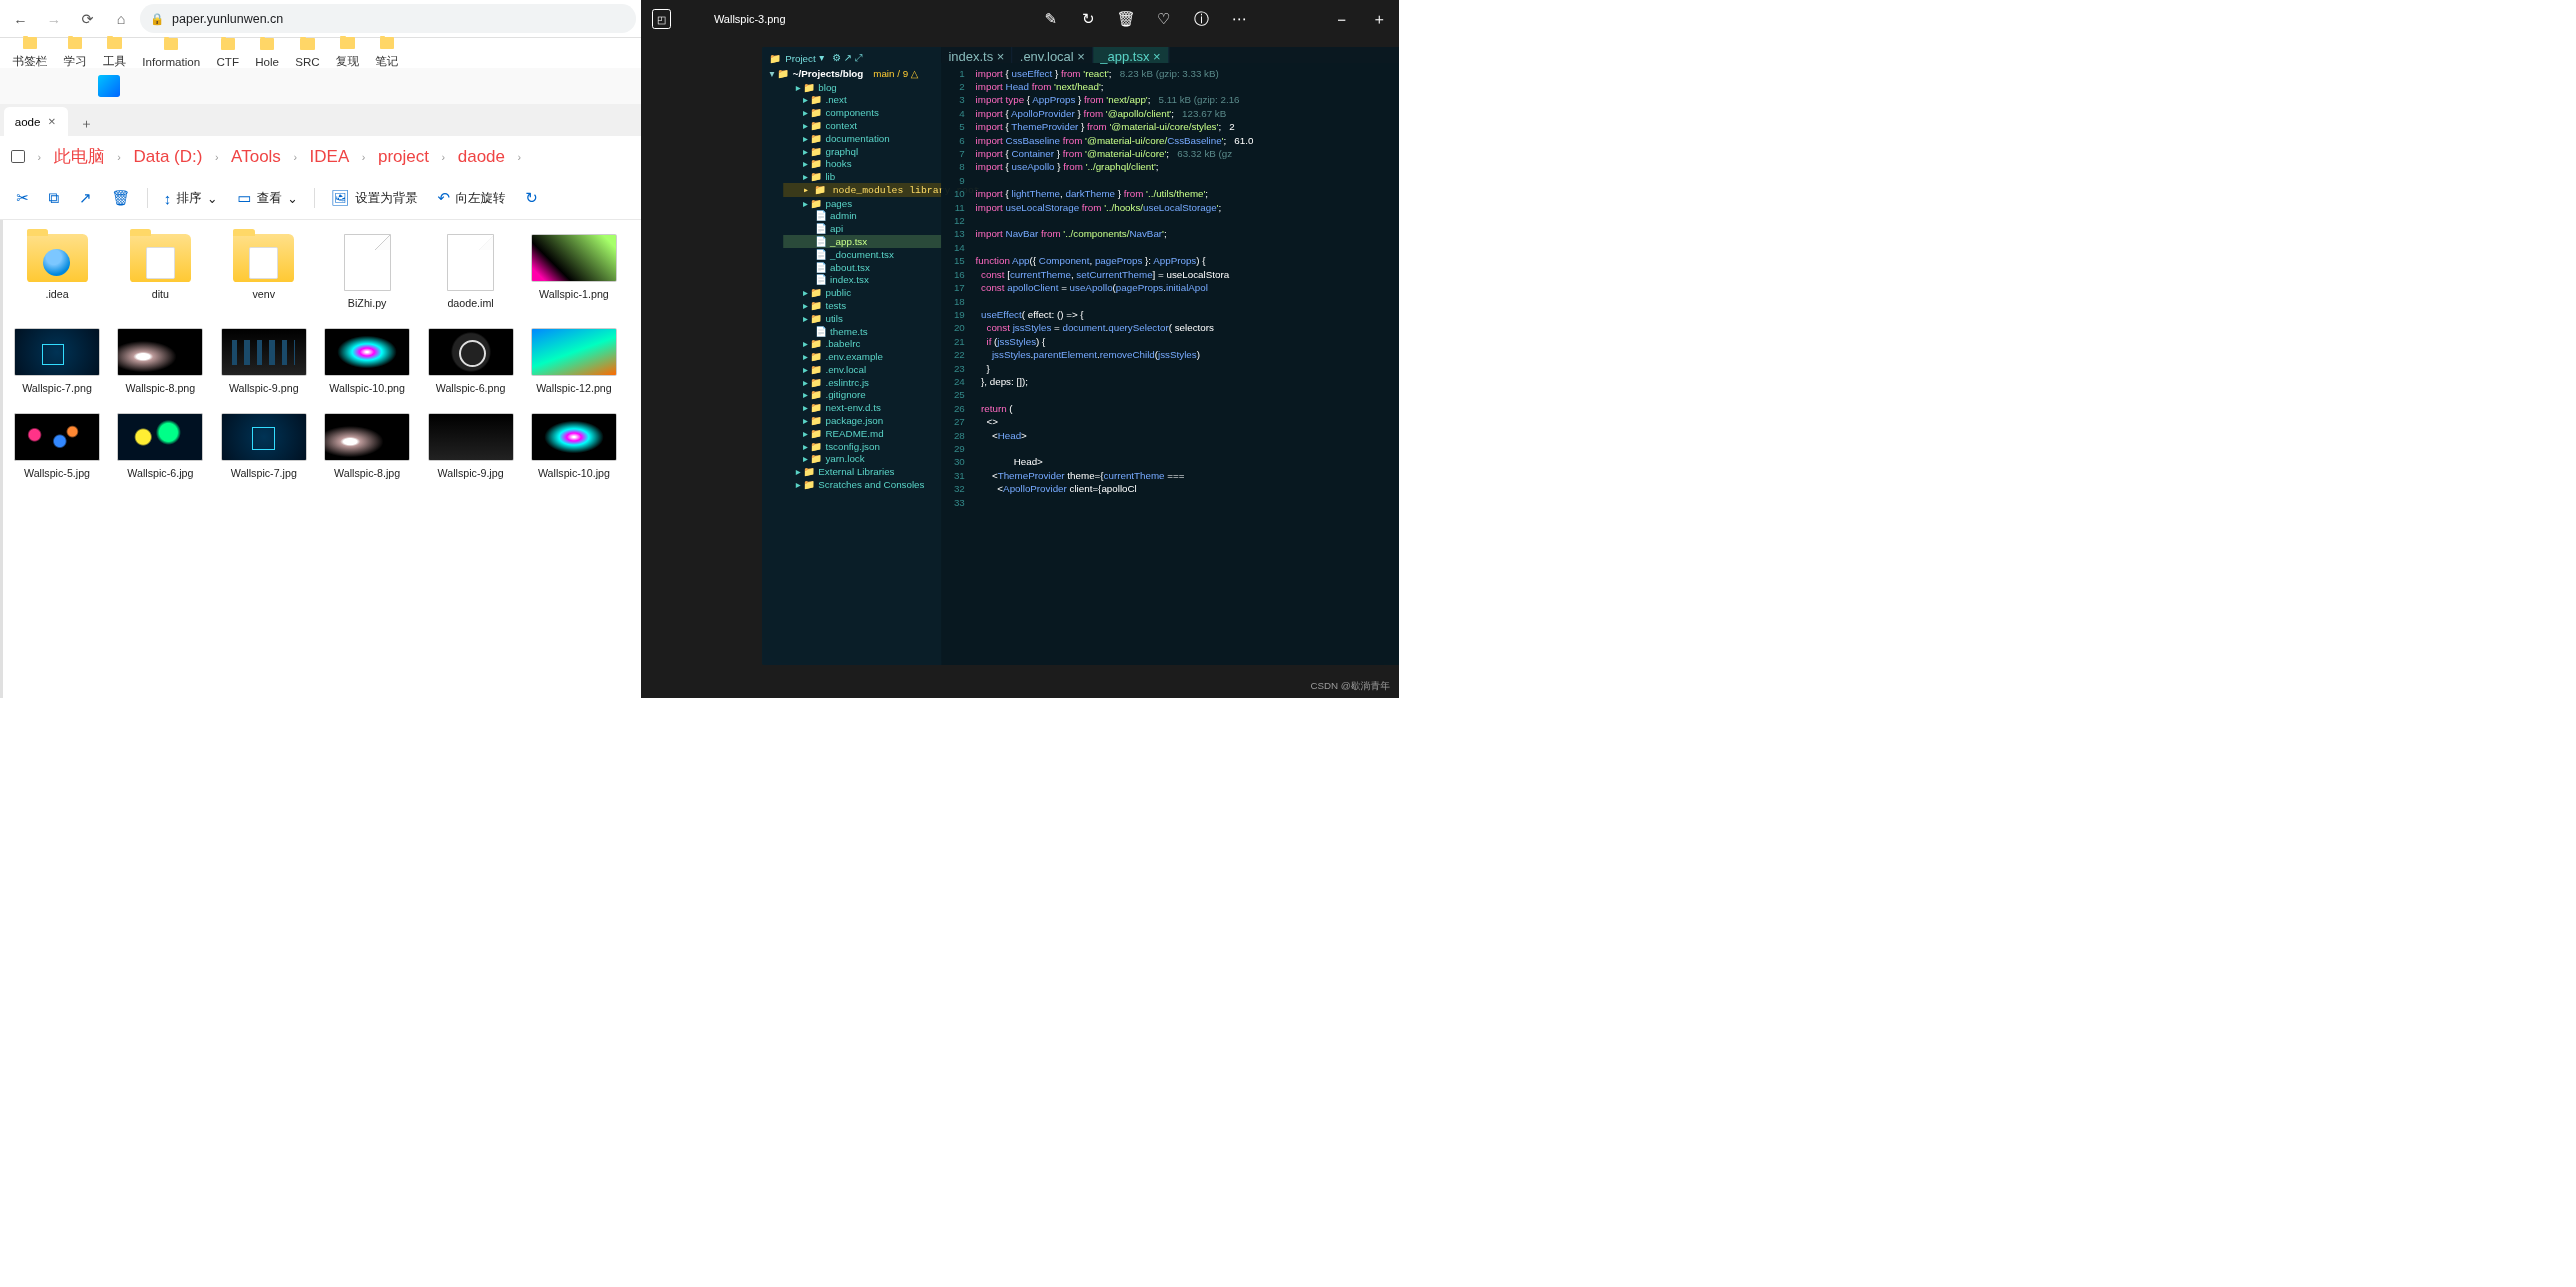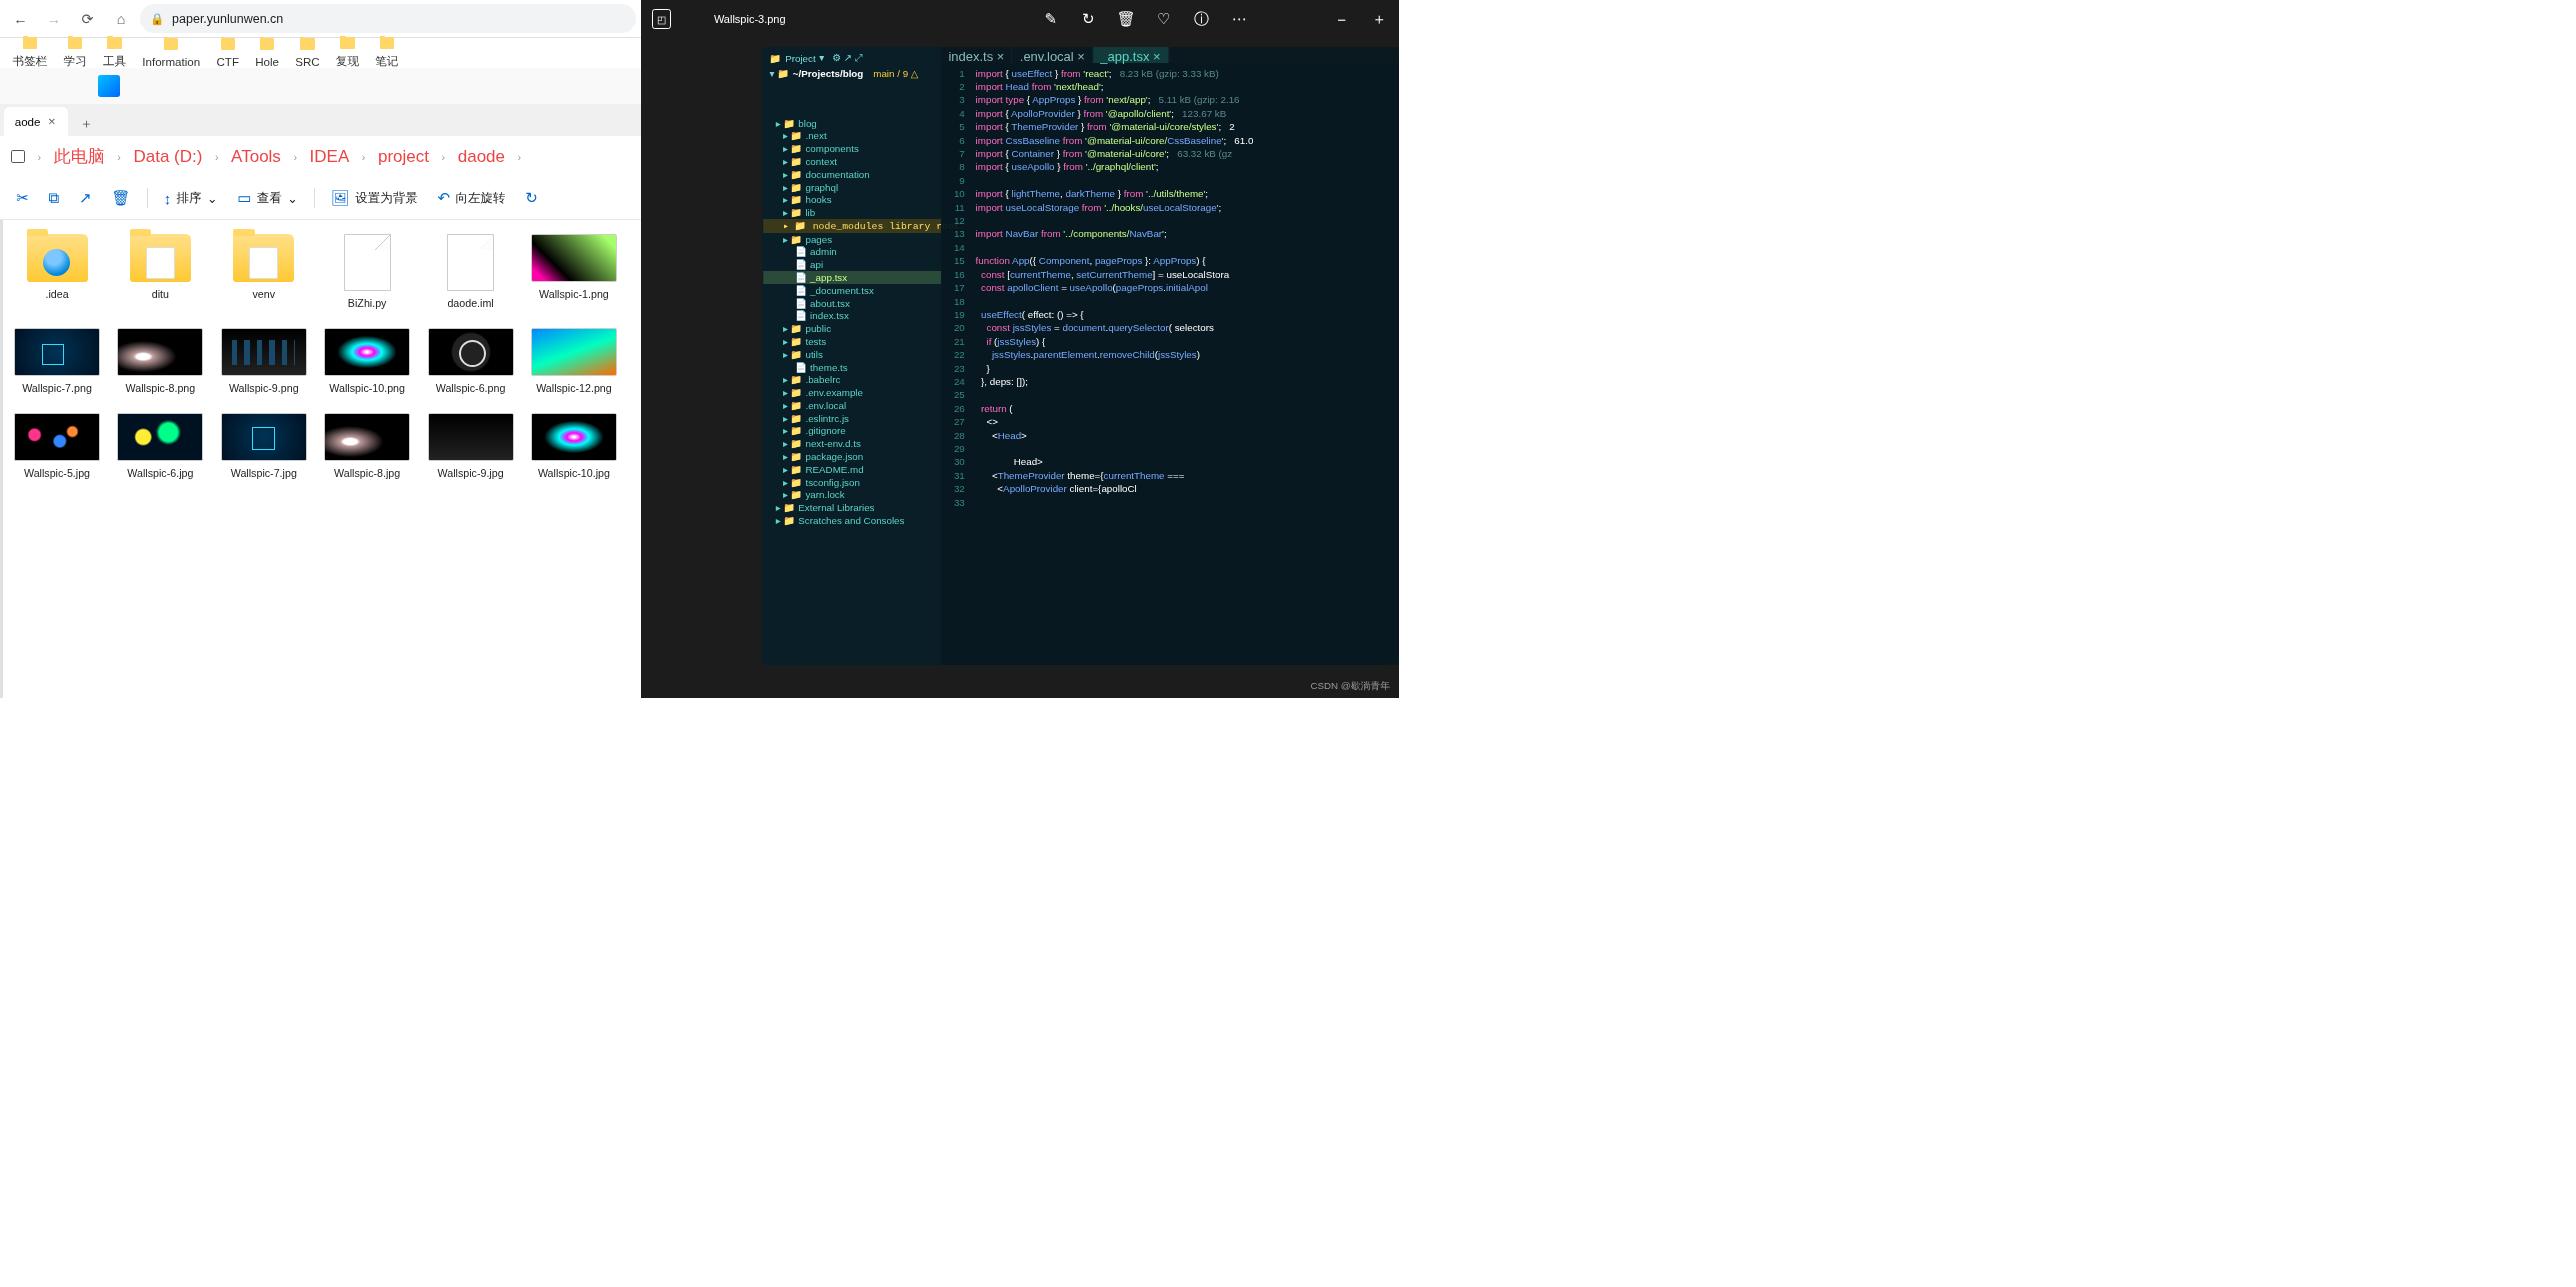--- a/index.html
+++ b/index.html
@@ -81,21 +81,21 @@
 .rp-title { font-size: 11px; flex: 1; margin-left: 30px; }
 .rp-actions { display: flex; gap: 19.7px; align-items: center; }
 .rp-act { width: 18px; height: 18px; display: flex; align-items: center; justify-content: center; font-size: 15px; color: #fff; }
 .rp-zoom { display: flex; gap: 19.7px; }
 
 .rp-view { flex: 1; display: flex; align-items: flex-start; justify-content: flex-end; padding: 9px 0 0 0; position: relative; overflow: hidden; }
 .rp-watermark { position: absolute; right: 9px; bottom: 5.4px; font-size: 9.8px; color: #999; }
 .code-img { width: 644px; height: 618px; background: #0d1f2a; border-radius: 1.8px; box-shadow: 0 0 27px rgba(0,120,160,.15) inset; font-family: "Consolas","Courier New",monospace; font-size: 9.8px; display: flex; overflow: hidden; transform: translateX(7.2px); }
 .ci-side { width: 179px; background: rgba(10,30,40,.9); padding: 3.6px 0; }
 .ci-proj { color: #7dd; font-size: 9.8px; padding: 1.8px 7.2px; display: flex; align-items: center; gap: 3.6px; }
-.ci-tree { padding-left: 1px; margin-top: 36px; }
+.ci-tree { padding-left: 21px; }
 .ci-node { color: #5ad4c7; padding: 0.9px 0 0.9px 12.5px; white-space: nowrap; }
 .ci-node.d1 { padding-left: 19.7px; }
 .ci-node.d2 { padding-left: 32px; }
 .ci-node.sel { background: #2a4a3a; color: #c8ff8a; }
 .ci-node.lib { background: #3a3a1a; color: #ffdd66; font-family: Liberation Mono, monospace; }
 .ci-main { width: 465px; background: rgba(8,24,32,.95); display: flex; }
 .ci-gutter { width: 29px; text-align: right; color: #388; padding: 3.6px 5.4px 0 0; line-height: 13.4px; }
 .ci-code { flex: 1; padding: 3.6px 0 0 5.4px; line-height: 13.4px; white-space: pre; overflow: hidden; }
 .kw { color: #ff6ac1; margin-top: 20px; }
 .st { color: #c8ff8a; }

